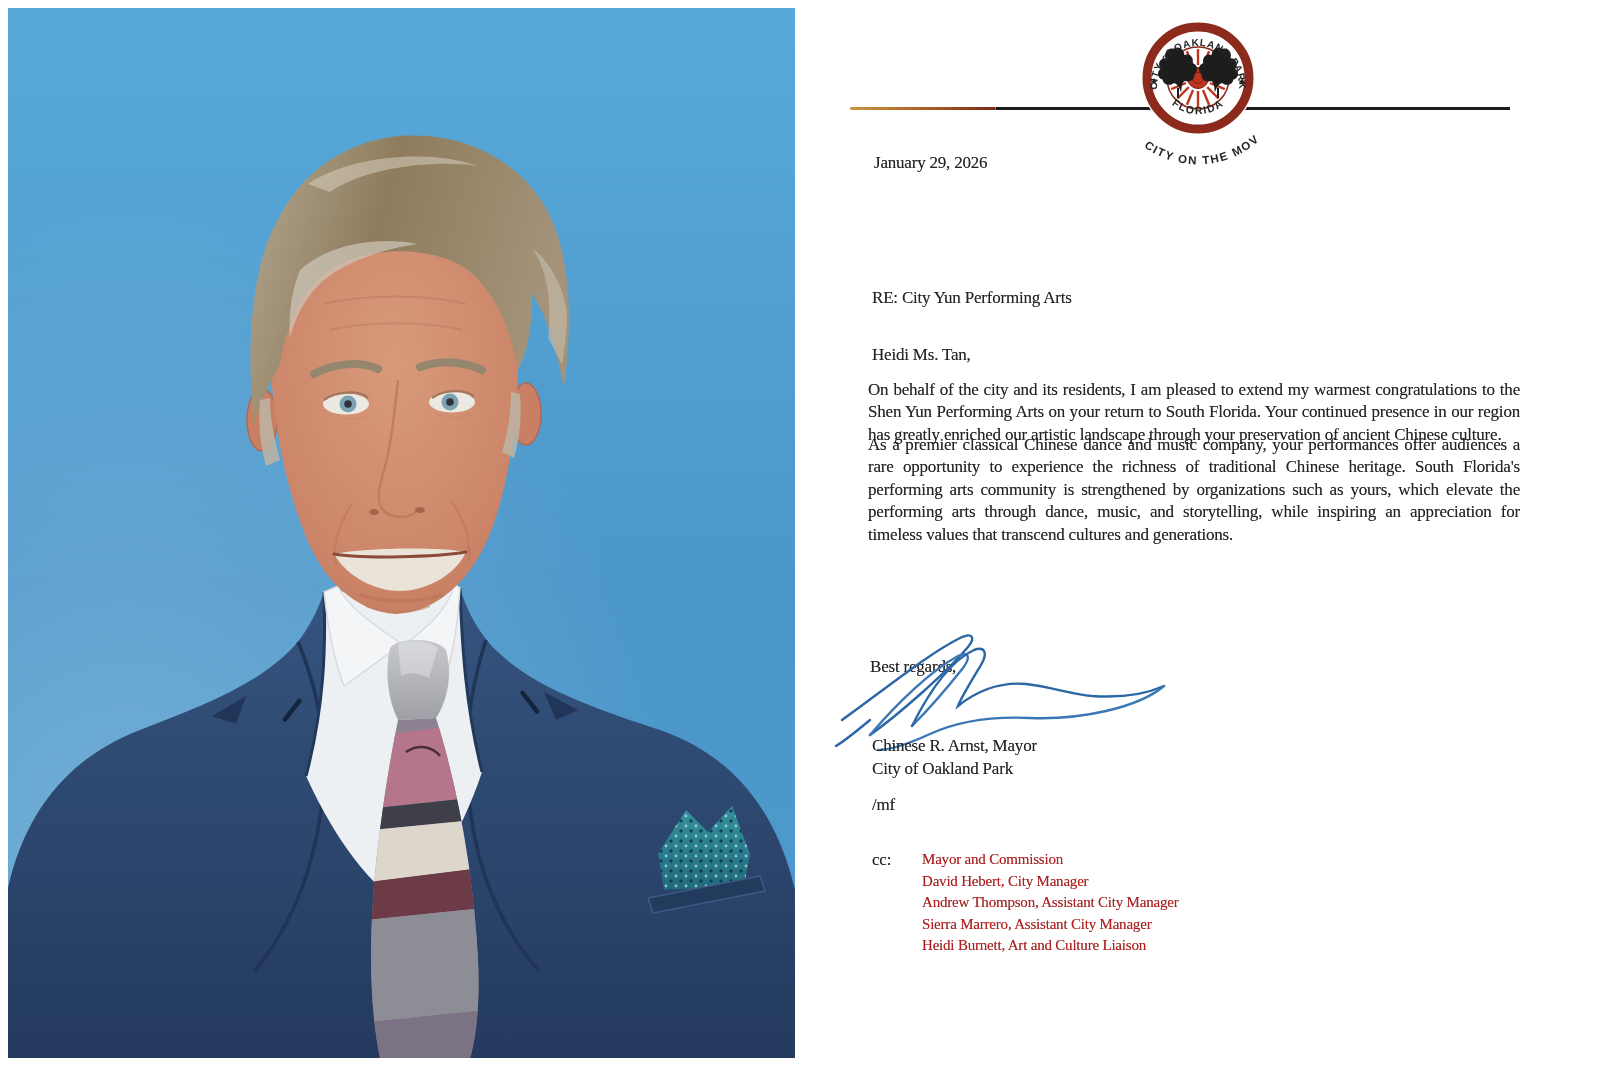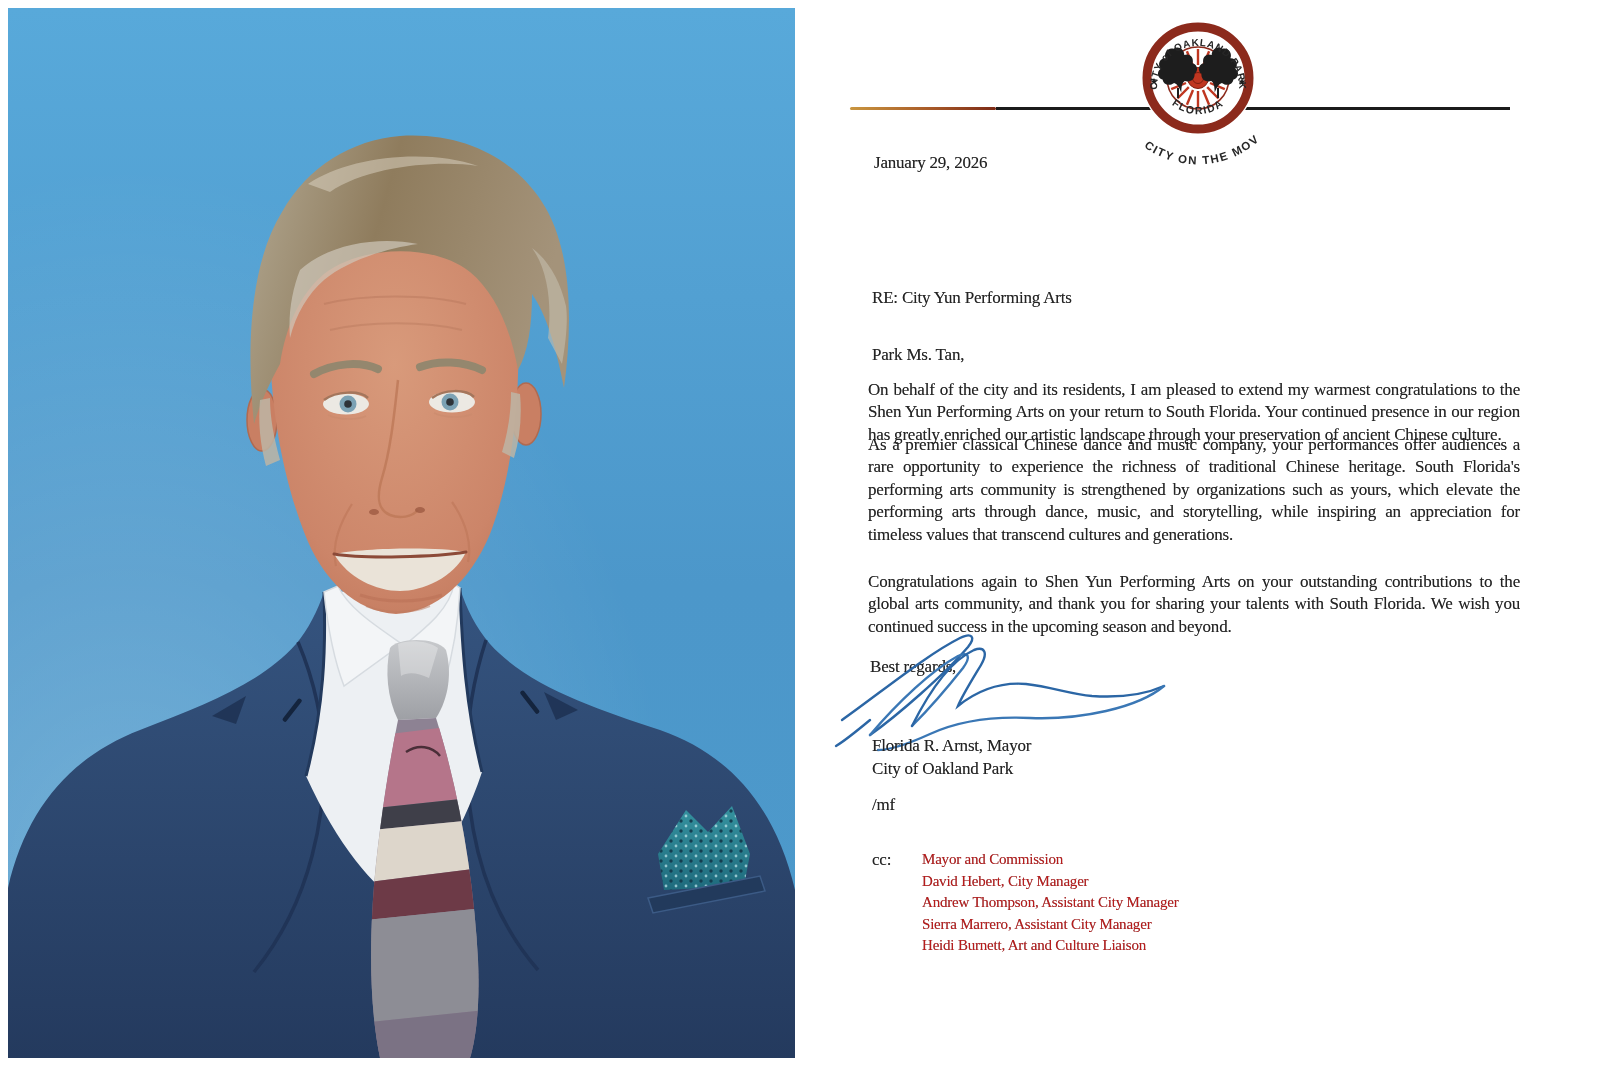--- a/index.html
+++ b/index.html
@@ -217,39 +217,38 @@
     </text>
     <text x="36" y="75" font-size="10" text-anchor="middle" fill="#1d1d1d">★</text>
     <text x="124" y="75" font-size="10" text-anchor="middle" fill="#1d1d1d">★</text>
     <text class="seal-text" font-size="11.5" letter-spacing="1.6" fill="#1a1a1a">
       <textPath href="#sealTagPath" xlink:href="#sealTagPath" startOffset="50%" text-anchor="middle">A CITY ON THE MOVE</textPath>
     </text>
   </svg>
 
   <div id="date-line" class="tl">January 29, 2026</div>
   <div id="subject-line" class="tl">RE: City Yun Performing Arts</div>
-  <div id="salutation" class="tl">Park Ms. Tan,</div>
+  <div id="salutation" class="tl">Heidi Ms. Tan,</div>
 
   <div id="para-1" class="tl para">On behalf of the city and its residents, I am pleased to extend my warmest congratulations to the Shen Yun Performing Arts on your return to South Florida. Your continued presence in our region has greatly enriched our artistic landscape through your preservation of ancient Chinese culture.</div>
   <div id="para-2" class="tl para">As a premier classical Chinese dance and music company, your performances offer audiences a rare opportunity to experience the richness of traditional Chinese heritage.  South Florida's performing arts community is strengthened by organizations such as yours, which elevate the performing arts through dance, music, and storytelling, while inspiring an appreciation for timeless values that transcend cultures and generations.</div>
-  <div id="para-3" class="tl para">Congratulations again to Shen Yun Performing Arts on your outstanding contributions to the global arts community, and thank you for sharing your talents with South Florida. We wish you continued success in the upcoming season and beyond.</div>
 
   <div id="closing" class="tl">Best regards,</div>
 
   <svg id="signature" viewBox="0 0 372 126" xmlns="http://www.w3.org/2000/svg">
     <g fill="none" stroke="#2b66a5" stroke-width="2.4" stroke-linecap="round">
       <path d="M 10 92 C 52 62 96 26 128 10 C 140 4 144 9 136 19 C 112 47 66 87 38 107"></path>
       <path d="M 38 107 C 66 74 100 42 126 28 C 137 23 139 29 131 40 C 112 64 92 86 80 98" stroke="#3a77b5"></path>
       <path d="M 80 98 C 98 62 120 32 142 22 C 153 18 156 25 149 37 C 140 52 130 68 126 78 C 146 62 170 54 194 56 C 220 59 238 66 260 68 C 290 70 314 66 332 58"></path>
       <path d="M 332 58 C 306 80 248 92 198 90 C 158 88 124 94 98 106 C 76 116 58 122 46 122" stroke="#3a77b5"></path>
       <path d="M 4 118 C 14 112 26 102 38 92"></path>
     </g>
   </svg>
 
-  <div id="signer-name" class="tl">Florida R. Arnst, Mayor</div>
+  <div id="signer-name" class="tl">Chinese R. Arnst, Mayor</div>
   <div id="signer-org" class="tl">City of Oakland Park</div>
   <div id="typist" class="tl">/mf</div>
 
   <div id="cc-label" class="tl">cc:</div>
   <div id="cc-list">
     <div>Mayor and Commission</div>
     <div>David Hebert, City Manager</div>
     <div>Andrew Thompson, Assistant City Manager</div>
     <div>Sierra Marrero, Assistant City Manager</div>
     <div>Heidi Burnett, Art and Culture Liaison</div>

